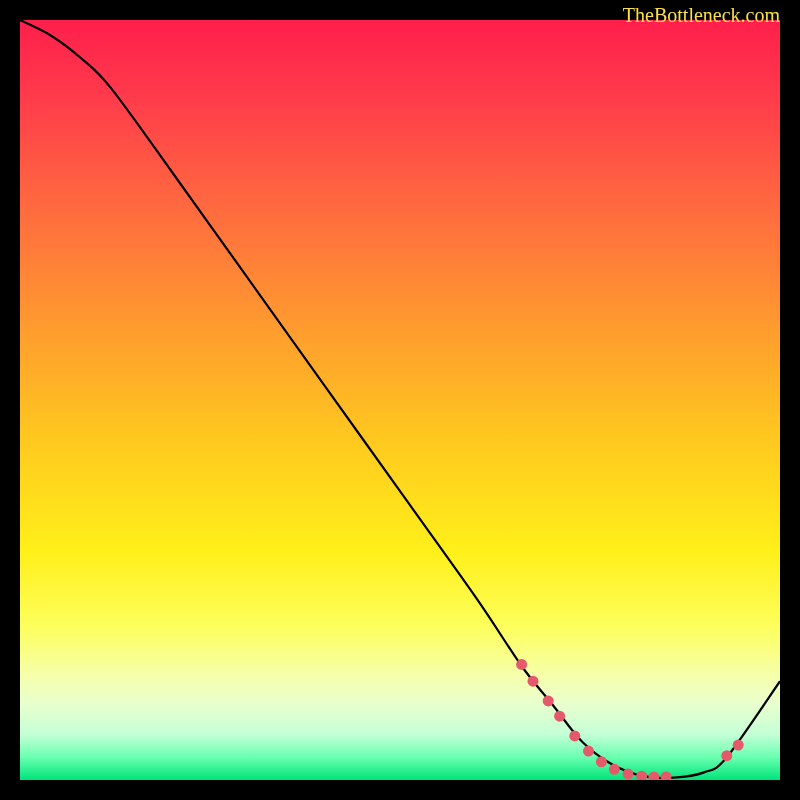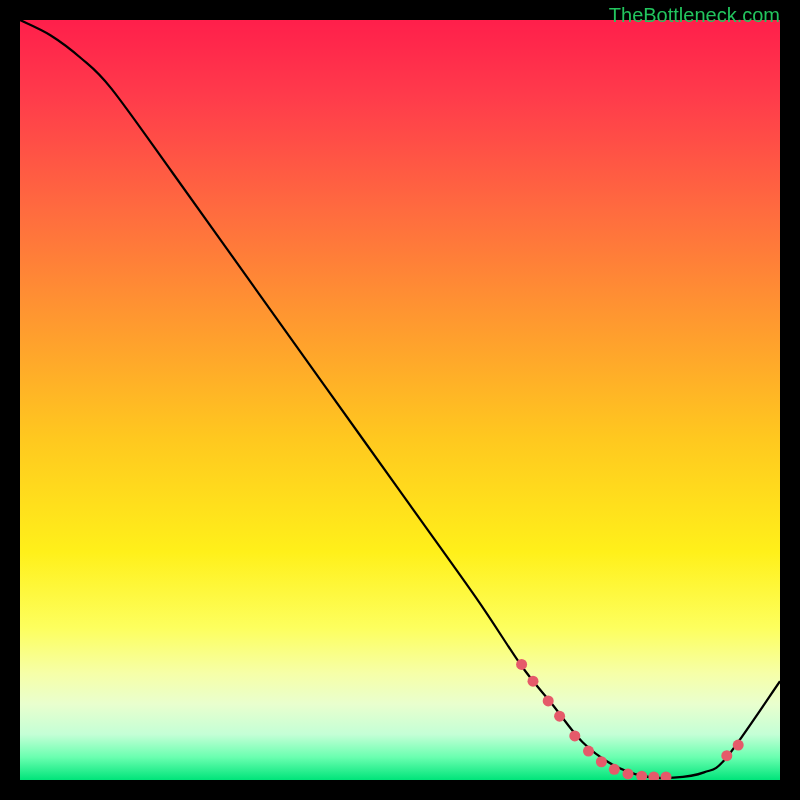--- a/index.html
+++ b/index.html
@@ -32,24 +32,25 @@
       #e9ffce 90%,
       #c4ffd6 94%,
       #6affb0 97%,
       #00e47a 100%
     );
   }
   .watermark {
     position: absolute;
     top: 4px;
     right: 20px;
-    color: #22c55e;
+    color: #fde047;
     font-size: 20px;
     font-weight: 500;
     z-index: 30;
+    font-family: Liberation Serif, serif;
   }
   svg.curve {
     position: absolute;
     inset: 0;
     z-index: 10;
   }
 </style>
 </head>
 <body>
 

